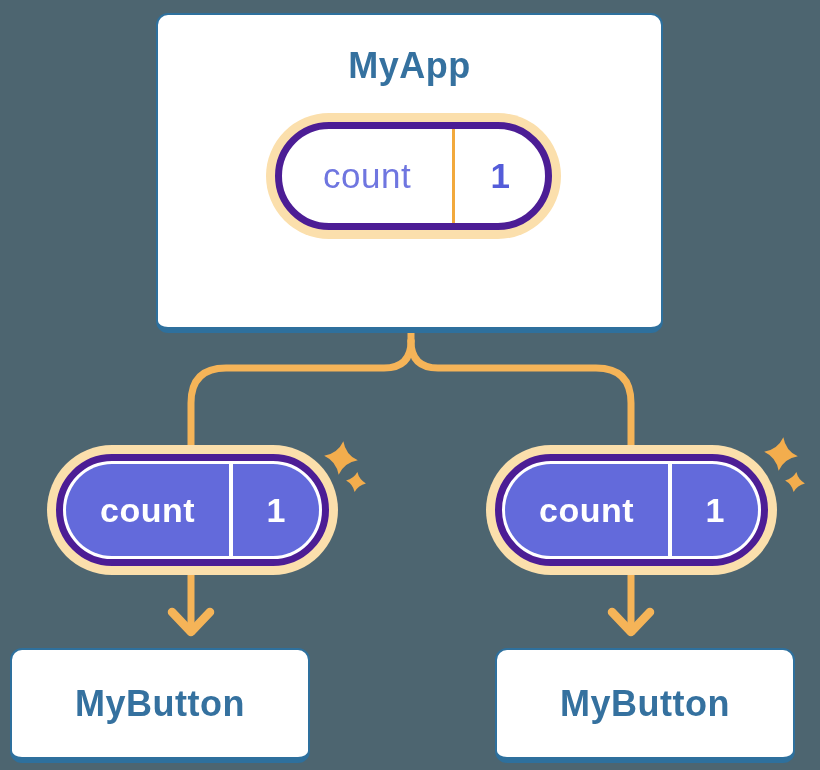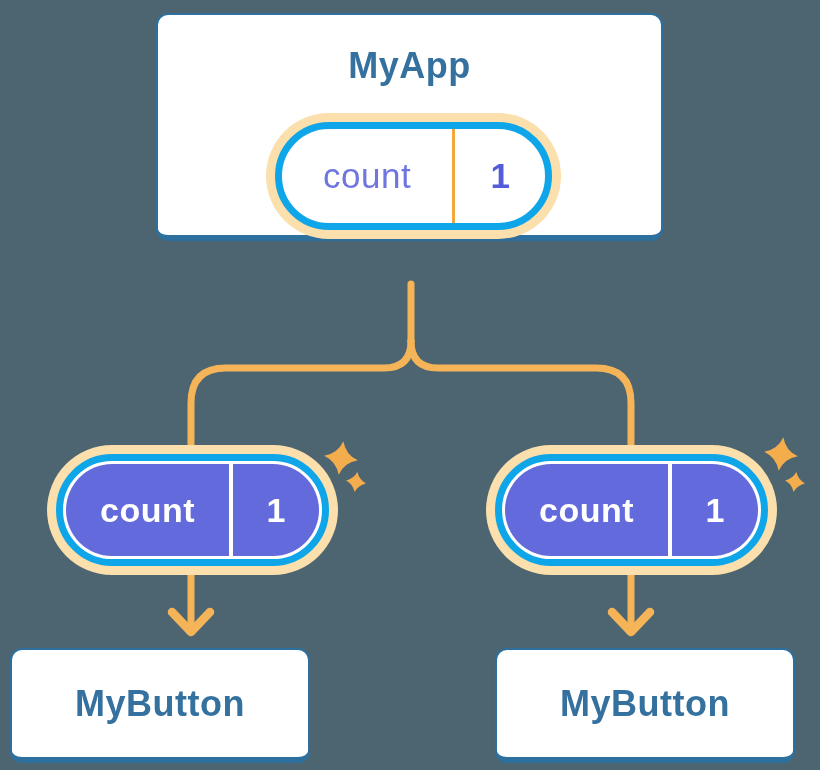--- a/index.html
+++ b/index.html
@@ -22,21 +22,21 @@
   }
 
   .card {
     position: absolute;
     background: #ffffff;
     border: 2px solid #2E709D;
     border-bottom-width: 6px;
     border-radius: 12px;
     z-index: 2;
   }
-  .card-root { left: 156px; top: 13px; width: 507px; height: 228px; }
+  .card-root { left: 156px; top: 13px; width: 507px; height: 320px; }
   .card-child { width: 300px; height: 115px; display: flex; align-items: center; justify-content: center; }
   .card-child-left  { left: 10px;  top: 648px; }
   .card-child-right { left: 495px; top: 648px; }
 
   .card-title {
     margin-top: 30px;
     text-align: center;
     font-size: 36px;
     font-weight: bold;
     color: #35719F;
@@ -44,21 +44,21 @@
   }
   .child-title {
     font-size: 36px;
     font-weight: bold;
     color: #35719F;
     letter-spacing: 0.5px;
   }
 
   .pill {
     position: absolute;
-    border: 7px solid #0ea5e9;
+    border: 7px solid #4c1d95;
     border-radius: 999px;
     box-shadow: 0 0 0 9px #FBDFAC;
     background: #ffffff;
     display: flex;
     align-items: stretch;
     overflow: hidden;
     z-index: 2;
   }
   .pill-root {
     left: 117px; top: 107px;   

